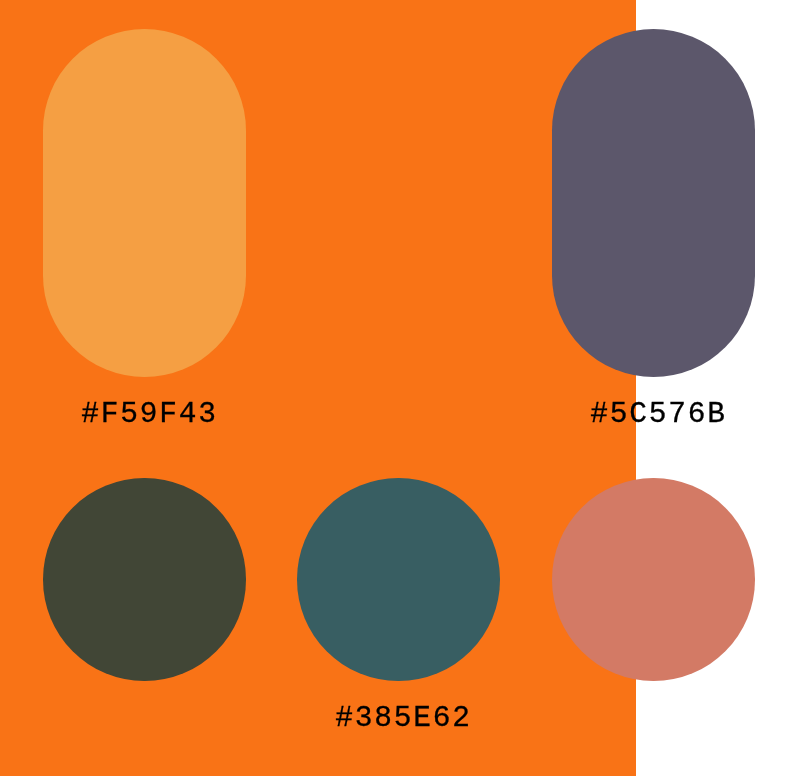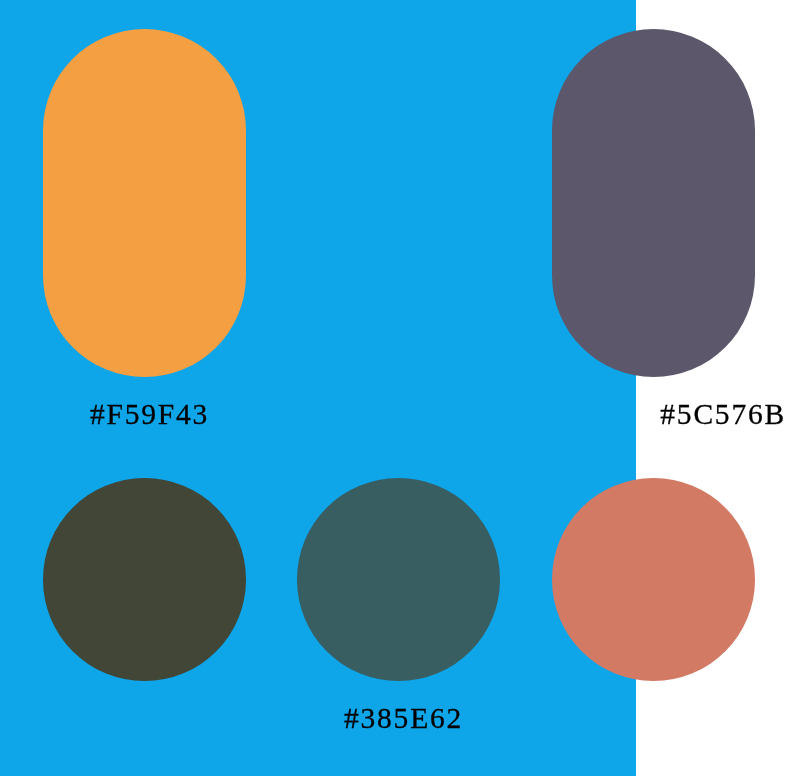--- a/index.html
+++ b/index.html
@@ -7,21 +7,22 @@
   html, body { margin:0; padding:0; }
   body {
     width:800px; height:776px;
     background:#ffffff;
     font-family:"Liberation Serif", serif;
     overflow:hidden;
   }
   .palette {
     position:relative;
     width:636px; height:776px;
-    background:#0ea5e9;
+    background:#f97316;
+    font-family:Liberation Mono, monospace;
   }
 
   
   .swatch { position:absolute; width:203px; }
   .col-1 { left:43px;  }
   .col-2 { left:297px; }
   .col-3 { left:552px; }
   .row-1 { top:29px;  }
   .row-2 { top:478px; }
 
@@ -50,21 +51,21 @@
 <div class="palette">
 
   <div class="swatch row-1 col-1">
     <div class="swatch-shape pill" style="background-color: rgb(245, 159, 67);"></div>
     <div class="swatch-label" style="color: rgb(0, 0, 0); -webkit-text-stroke-color: rgb(0, 0, 0);">#F59F43</div>
   </div>
 
 
   <div class="swatch row-1 col-3">
     <div class="swatch-shape pill" style="background-color: rgb(92, 87, 107);"></div>
-    <div class="swatch-label" style="color: rgb(0, 0, 0); text-align: right; -webkit-text-stroke-color: rgb(0, 0, 0);">#5C576B</div>
+    <div class="swatch-label" style="color: rgb(0, 0, 0); -webkit-text-stroke-color: rgb(0, 0, 0);">#5C576B</div>
   </div>
 
   <div class="swatch row-2 col-1">
     <div class="swatch-shape circle" style="background-color: rgb(65, 70, 54);"></div>
   </div>
 
   <div class="swatch row-2 col-2">
     <div class="swatch-shape circle" style="background-color: rgb(56, 94, 98);"></div>
     <div class="swatch-label" style="color: rgb(0, 0, 0); -webkit-text-stroke-color: rgb(0, 0, 0);">#385E62</div>
   </div>

